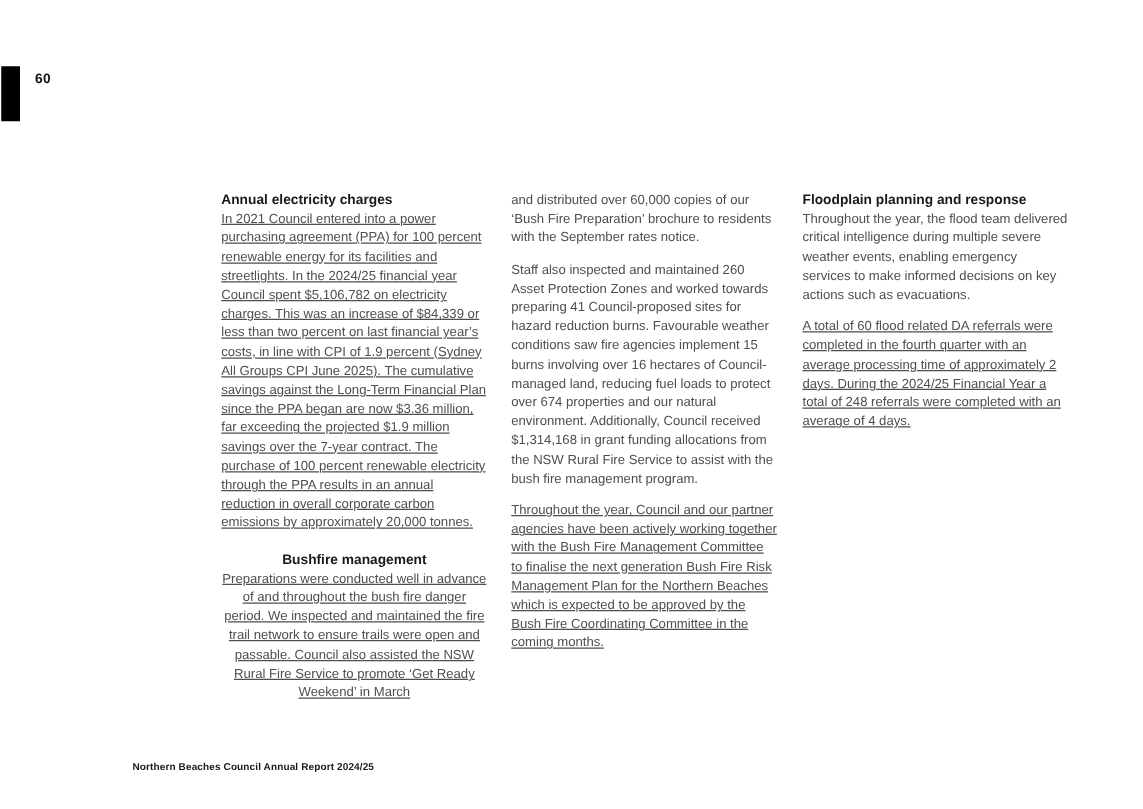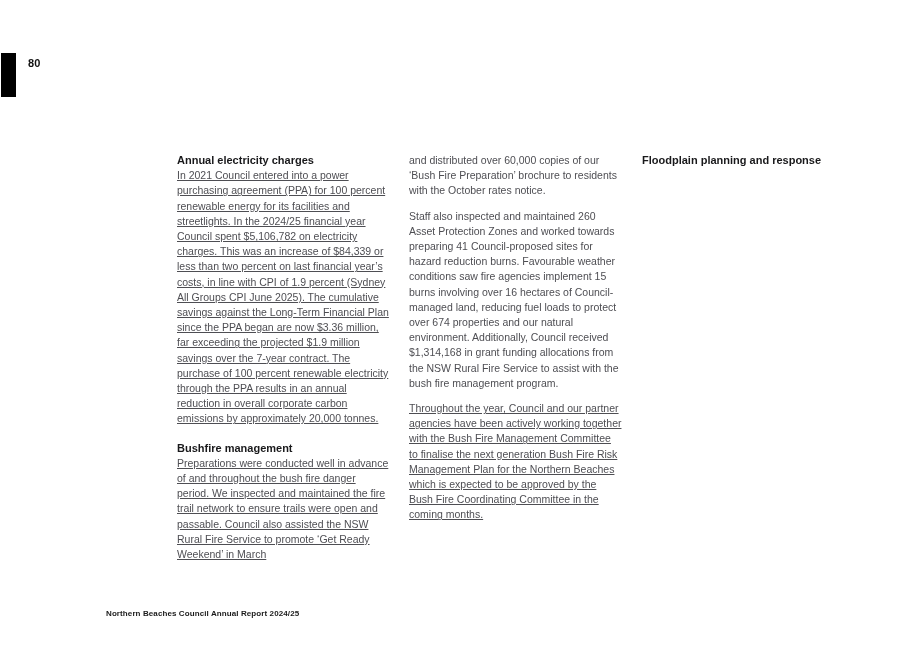--- a/index.html
+++ b/index.html
@@ -33,21 +33,21 @@
     position: absolute;
     top: 153px;
     width: 213px;
     font-size: 10.5px;
     line-height: 15.2px;
     color: #4e4e53;
   }
   .col-1 { left: 177px; }
   .col-2 { left: 409px; }
   .col-3 { left: 642px; }
-  .section + .section { margin-top: 14px; }
+  .section + .section { margin-top: 14px; text-align: center; }
   .section h3 {
     font-size: 11px;
     line-height: 15.2px;
     font-weight: 700;
     color: #19191b;
   }
   .section p { margin: 0 0 10px 0; }
   .section p:last-child { margin-bottom: 0; text-decoration: underline; }
   .footer {
     position: absolute;
@@ -57,40 +57,42 @@
     font-weight: 700;
     color: #1a1a1a;
     letter-spacing: 0.1px;
     padding-left: 44px;
   }
 </style>
 </head>
 <body>
 
 <div class="page-tab"></div>
-<div class="page-number">80</div>
+<div class="page-number">60</div>
 
 <div class="column col-1">
   <div class="section">
     <h3>Annual electricity charges</h3>
     <p>In 2021 Council entered into a power purchasing agreement (PPA) for 100 percent renewable energy for its facilities and streetlights. In the 2024/25 financial year Council spent $5,106,782 on electricity charges. This was an increase of $84,339 or less than two percent on last financial year’s costs, in line with CPI of 1.9 percent (Sydney All Groups CPI June 2025). The cumulative savings against the Long-Term Financial Plan since the PPA began are now $3.36 million, far exceeding the projected $1.9 million savings over the 7-year contract. The purchase of 100 percent renewable electricity through the PPA results in an annual reduction in overall corporate carbon emissions by approximately 20,000 tonnes.</p>
   </div>
   <div class="section">
     <h3>Bushfire management</h3>
     <p>Preparations were conducted well in advance of and throughout the bush fire danger period. We inspected and maintained the fire trail network to ensure trails were open and passable. Council also assisted the NSW Rural Fire Service to promote ‘Get Ready Weekend’ in March</p>
   </div>
 </div>
 
 <div class="column col-2">
   <div class="section">
-    <p>and distributed over 60,000 copies of our ‘Bush Fire Preparation’ brochure to residents with the October rates notice.</p>
+    <p>and distributed over 60,000 copies of our ‘Bush Fire Preparation’ brochure to residents with the September rates notice.</p>
     <p>Staff also inspected and maintained 260 Asset Protection Zones and worked towards preparing 41 Council-proposed sites for hazard reduction burns. Favourable weather conditions saw fire agencies implement 15 burns involving over 16 hectares of Council-managed land, reducing fuel loads to protect over 674 properties and our natural environment. Additionally, Council received $1,314,168 in grant funding allocations from the NSW Rural Fire Service to assist with the bush fire management program.</p>
     <p>Throughout the year, Council and our partner agencies have been actively working together with the Bush Fire Management Committee to finalise the next generation Bush Fire Risk Management Plan for the Northern Beaches which is expected to be approved by the Bush Fire Coordinating Committee in the coming months.</p>
   </div>
 </div>
 
 <div class="column col-3">
   <div class="section">
     <h3>Floodplain planning and response</h3>
+    <p>Throughout the year, the flood team delivered critical intelligence during multiple severe weather events, enabling emergency services to make informed decisions on key actions such as evacuations.</p>
+    <p>A total of 60 flood related DA referrals were completed in the fourth quarter with an average processing time of approximately 2 days. During the 2024/25 Financial Year a total of 248 referrals were completed with an average of 4 days.</p>
   </div>
 </div>
 
 <div class="footer">Northern Beaches Council Annual Report 2024/25</div>
 
 </body></html>

